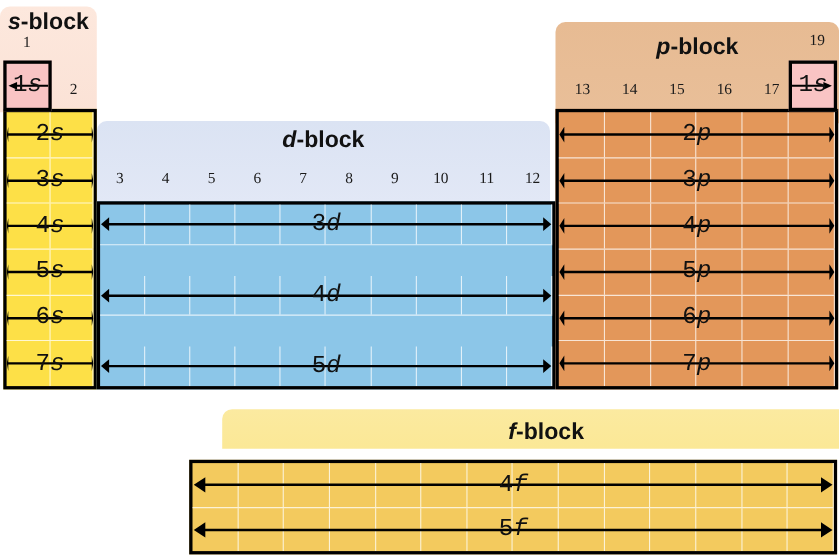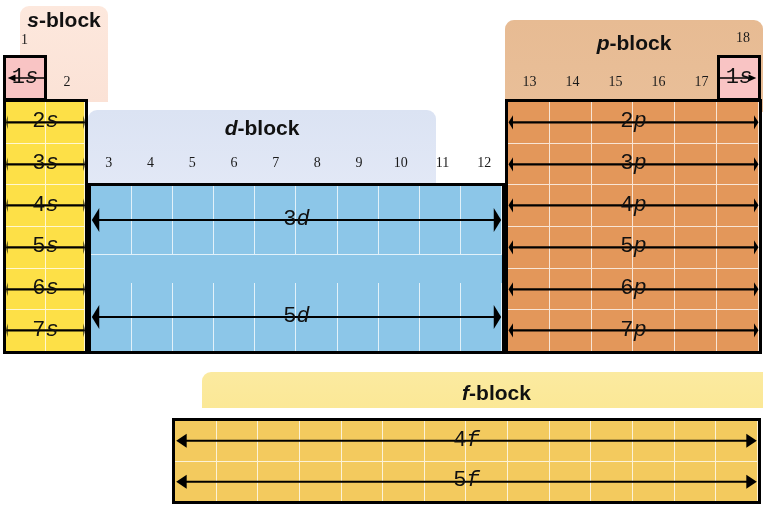--- a/index.html
+++ b/index.html
@@ -89,21 +89,20 @@
     line-height: 1;
   }
   .orb-label .n { font-style: normal; }
   .orb-label .l { font-style: italic; }
 
   
   #s-header {
     left: 0px; top: 6px;
     width: 88px; height: 96px;
     background: linear-gradient(180deg, #fde8dd 0%, #fbe2d6 100%);
-    margin-left: 20px;
   }
   #s-title { top: 2px; font-size: 21px; }
   #s-groupnums-1 {
     left: 3px; top: 32px; width: 43px;
   }
   #s-groupnums-2 {
     left: 46px; top: 74px; width: 42px;
   }
 
   #s-row1 {
@@ -111,21 +110,21 @@
     background: #f9c4c4;
   }
   #s-body {
     left: 3px; top: 99px; width: 85px; height: 255px;
     background: #fde047;
   }
 
   
   #d-header {
     left: 88px; top: 110px;
-    width: 348px; height: 74px;
+    width: 412px; height: 74px;
     background: linear-gradient(180deg, #dbe3f3 0%, #e2e8f6 100%);
     text-decoration: underline;
   }
   #d-title { top: 6px; font-size: 21px; }
   #d-groupnums {
     left: 88px; top: 155px; width: 417px;
   }
   #d-body {
     left: 88px; top: 183px; width: 417px; height: 171px;
     background: #8cc6e8;
@@ -327,39 +326,59 @@
         <div class="grid-cell"></div>
         <div class="grid-cell"></div>
         <div class="grid-cell"></div>
         <div class="grid-cell"></div>
         <div class="arrow-line">
           <svg viewBox="0 0 1000 40" preserveAspectRatio="none">
             <line x1="14" y1="20" x2="986" y2="20" stroke="#000" stroke-width="2.2" vector-effect="non-scaling-stroke"></line>
             <polygon points="2,20 20,13 20,27" fill="#000"></polygon>
             <polygon points="998,20 980,13 980,27" fill="#000"></polygon>
           </svg>
+          <span class="orb-label"><span class="n">4</span><span class="l">d</span></span>
+        </div>
+      </div>
+      <div class="grid-row">
+        <div class="grid-cell"></div>
+        <div class="grid-cell"></div>
+        <div class="grid-cell"></div>
+        <div class="grid-cell"></div>
+        <div class="grid-cell"></div>
+        <div class="grid-cell"></div>
+        <div class="grid-cell"></div>
+        <div class="grid-cell"></div>
+        <div class="grid-cell"></div>
+        <div class="grid-cell"></div>
+        <div class="arrow-line">
+          <svg viewBox="0 0 1000 40" preserveAspectRatio="none">
+            <line x1="14" y1="20" x2="986" y2="20" stroke="#000" stroke-width="2.2" vector-effect="non-scaling-stroke"></line>
+            <polygon points="2,20 20,13 20,27" fill="#000"></polygon>
+            <polygon points="998,20 980,13 980,27" fill="#000"></polygon>
+          </svg>
           <span class="orb-label"><span class="n">5</span><span class="l">d</span></span>
         </div>
       </div>
     </div>
 
   <div class="block-header" id="p-header">
     <div class="block-title" id="p-title">
       <span class="ital">p</span><span>-block</span>
     </div>
   </div>
   <div class="group-nums" id="p-groupnums">
       <span class="gn">13</span>
       <span class="gn">14</span>
       <span class="gn">15</span>
       <span class="gn">16</span>
       <span class="gn">17</span>
     </div>
   <div class="group-nums" id="p-group18num">
-    <span class="gn">18</span>
+    <span class="gn">19</span>
   </div>
 
   <div class="single-cell" id="p-he">
     <div class="arrow-line">
       <svg viewBox="0 0 44 46" preserveAspectRatio="none">
         <line x1="0" y1="23" x2="39" y2="23" stroke="#000" stroke-width="2"></line>
         <polygon points="42,23 33,19 33,27" fill="#000"></polygon>
       </svg>
       <span class="orb-label"><span class="n">1</span><span class="l">s</span></span>
     </div>

